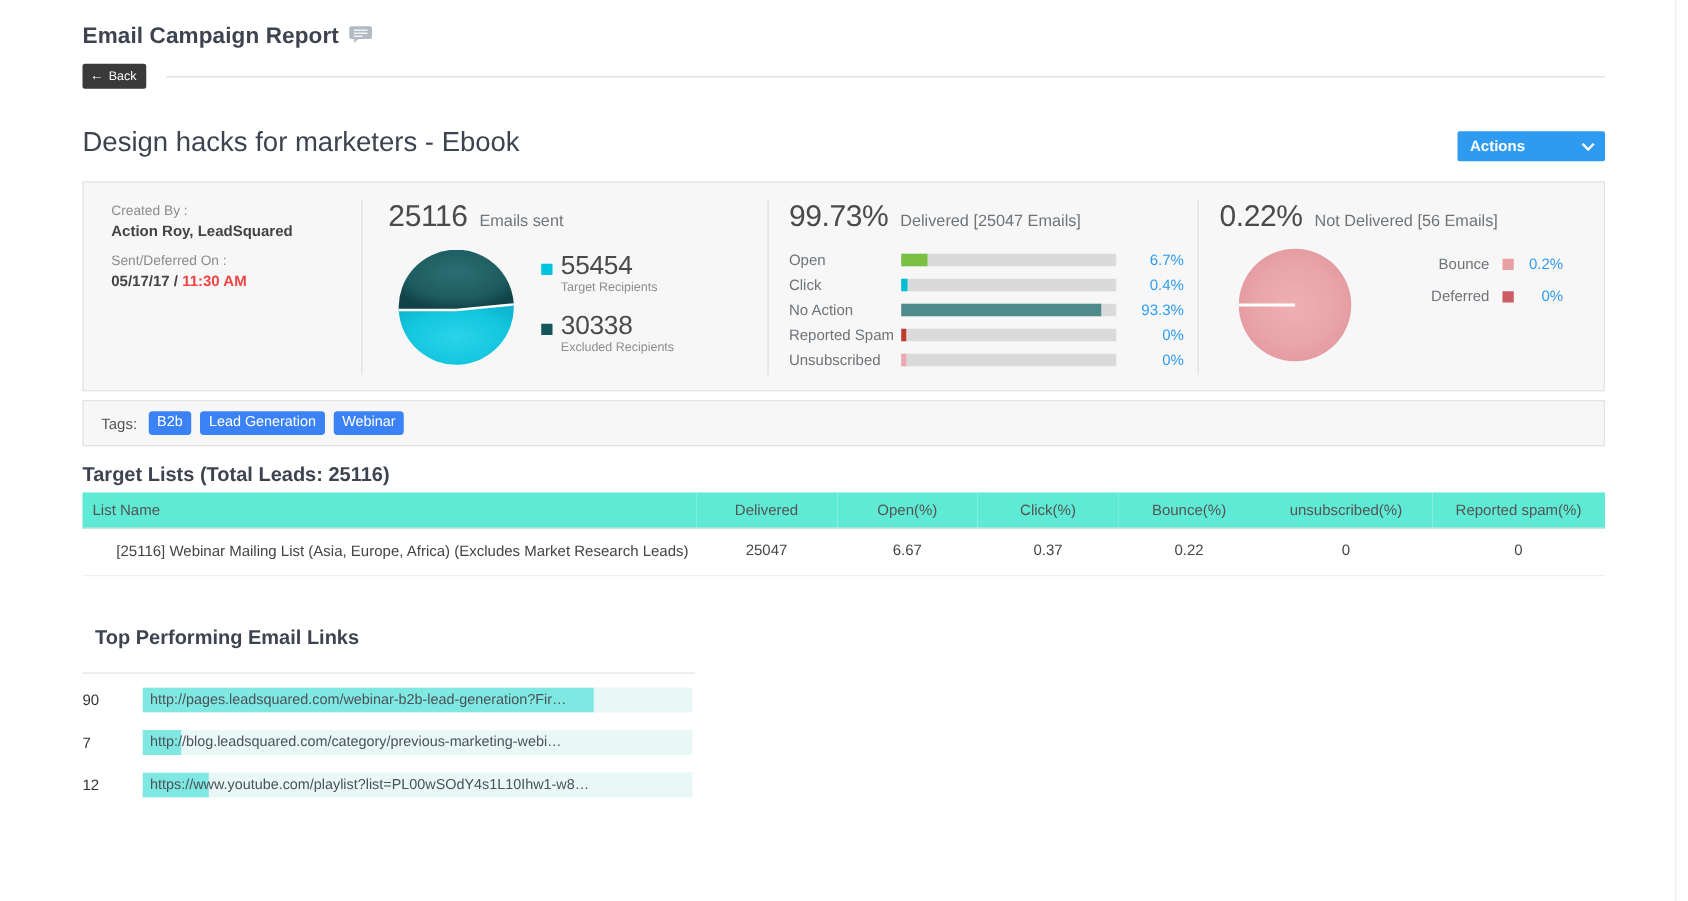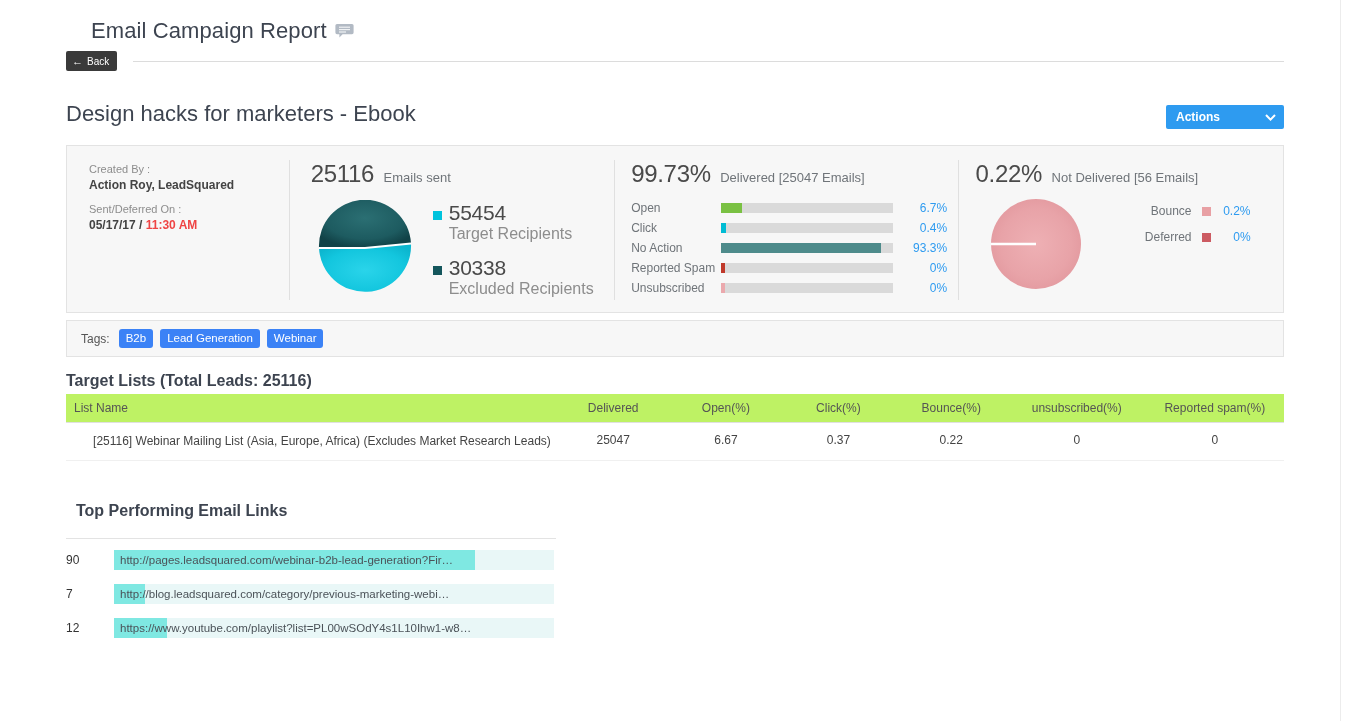--- a/index.html
+++ b/index.html
@@ -23,22 +23,22 @@
     width: 1px; height: 721px;
     background: #ececec;
   }
 
   
   .page-title-row {
     position: absolute; left: 66px; top: 18px;
     display: flex; align-items: center; gap: 8px;
   }
   .page-title {
-    font-size: 22px; font-weight: 400; color: #3d4450;
-    letter-spacing: .1px; white-space: nowrap; margin-left: 25px;
+    font-size: 18px; font-weight: 700; color: #3d4450;
+    letter-spacing: .1px; white-space: nowrap;
   }
   .comment-icon { width: 19px; height: 17px; display: block; }
 
   .back-btn {
     position: absolute; left: 66px; top: 51px;
     background: #3a3a3a; color: #fff;
     border: none; border-radius: 2px;
     height: 20px; padding: 0 8px 0 6px;
     font-size: 10px; font-family: "Liberation Sans", sans-serif;
     display: flex; align-items: center; gap: 4px;
@@ -99,21 +99,21 @@
     letter-spacing: -.3px;
   }
   .big-unit { font-size: 13px; color: #6f7479; margin-left: 5px; }
 
   .sent-body { display: flex; align-items: flex-start; margin-top: 12px; }
   .pie-wrap { width: 96px; height: 96px; position: relative; margin-left: 6px; }
   .legend-col { margin-left: 20px; margin-top: 2px; }
   .legend-row { display: flex; align-items: flex-start; margin-bottom: 14px; }
   .legend-sq { width: 9px; height: 9px; margin-top: 9px; margin-right: 7px; flex: none; }
   .legend-num { font-size: 21px; color: #4a4a4a; line-height: 22px; letter-spacing: -.2px; }
-  .legend-cap { font-size: 16px; color: #8d8d8d; margin-top: 1px; }
+  .legend-cap { font-size: 10px; color: #8d8d8d; margin-top: 1px; }
 
   
   .metric-list { margin-top: 12px; }
   .metric-row {
     display: flex; align-items: center;
     height: 16px; margin-bottom: 4px;
   }
   .metric-name { width: 90px; font-size: 12px; color: #6f7479; }
   .metric-track {
     width: 172px; height: 10px; background: #dadada; position: relative;
@@ -150,21 +150,21 @@
   
   .section-title {
     position: absolute; font-size: 16px; font-weight: bold; color: #3d4450;
   }
   #tl-title { left: 66px; top: 372px; }
   .tl-table {
     position: absolute; left: 66px; top: 394px;
     width: 1218px; border-collapse: collapse;
   }
   .tl-table thead th {
-    background: #bef264; border-bottom: 1px solid #e0e0e0;
+    background: #5eead4; border-bottom: 1px solid #e0e0e0;
     font-size: 12px; font-weight: normal; color: #555;
     padding: 7px 6px; text-align: center; white-space: nowrap;
   }
   .tl-table thead th.left { text-align: left; padding-left: 8px; }
   .tl-table tbody td {
     font-size: 12px; color: #444; padding: 10px 6px;
     text-align: center; vertical-align: top;
     border-bottom: 1px solid #f0f0f0;
   }
   .tl-table tbody td.left { text-align: right; padding-left: 8px; line-height: 17px; }

